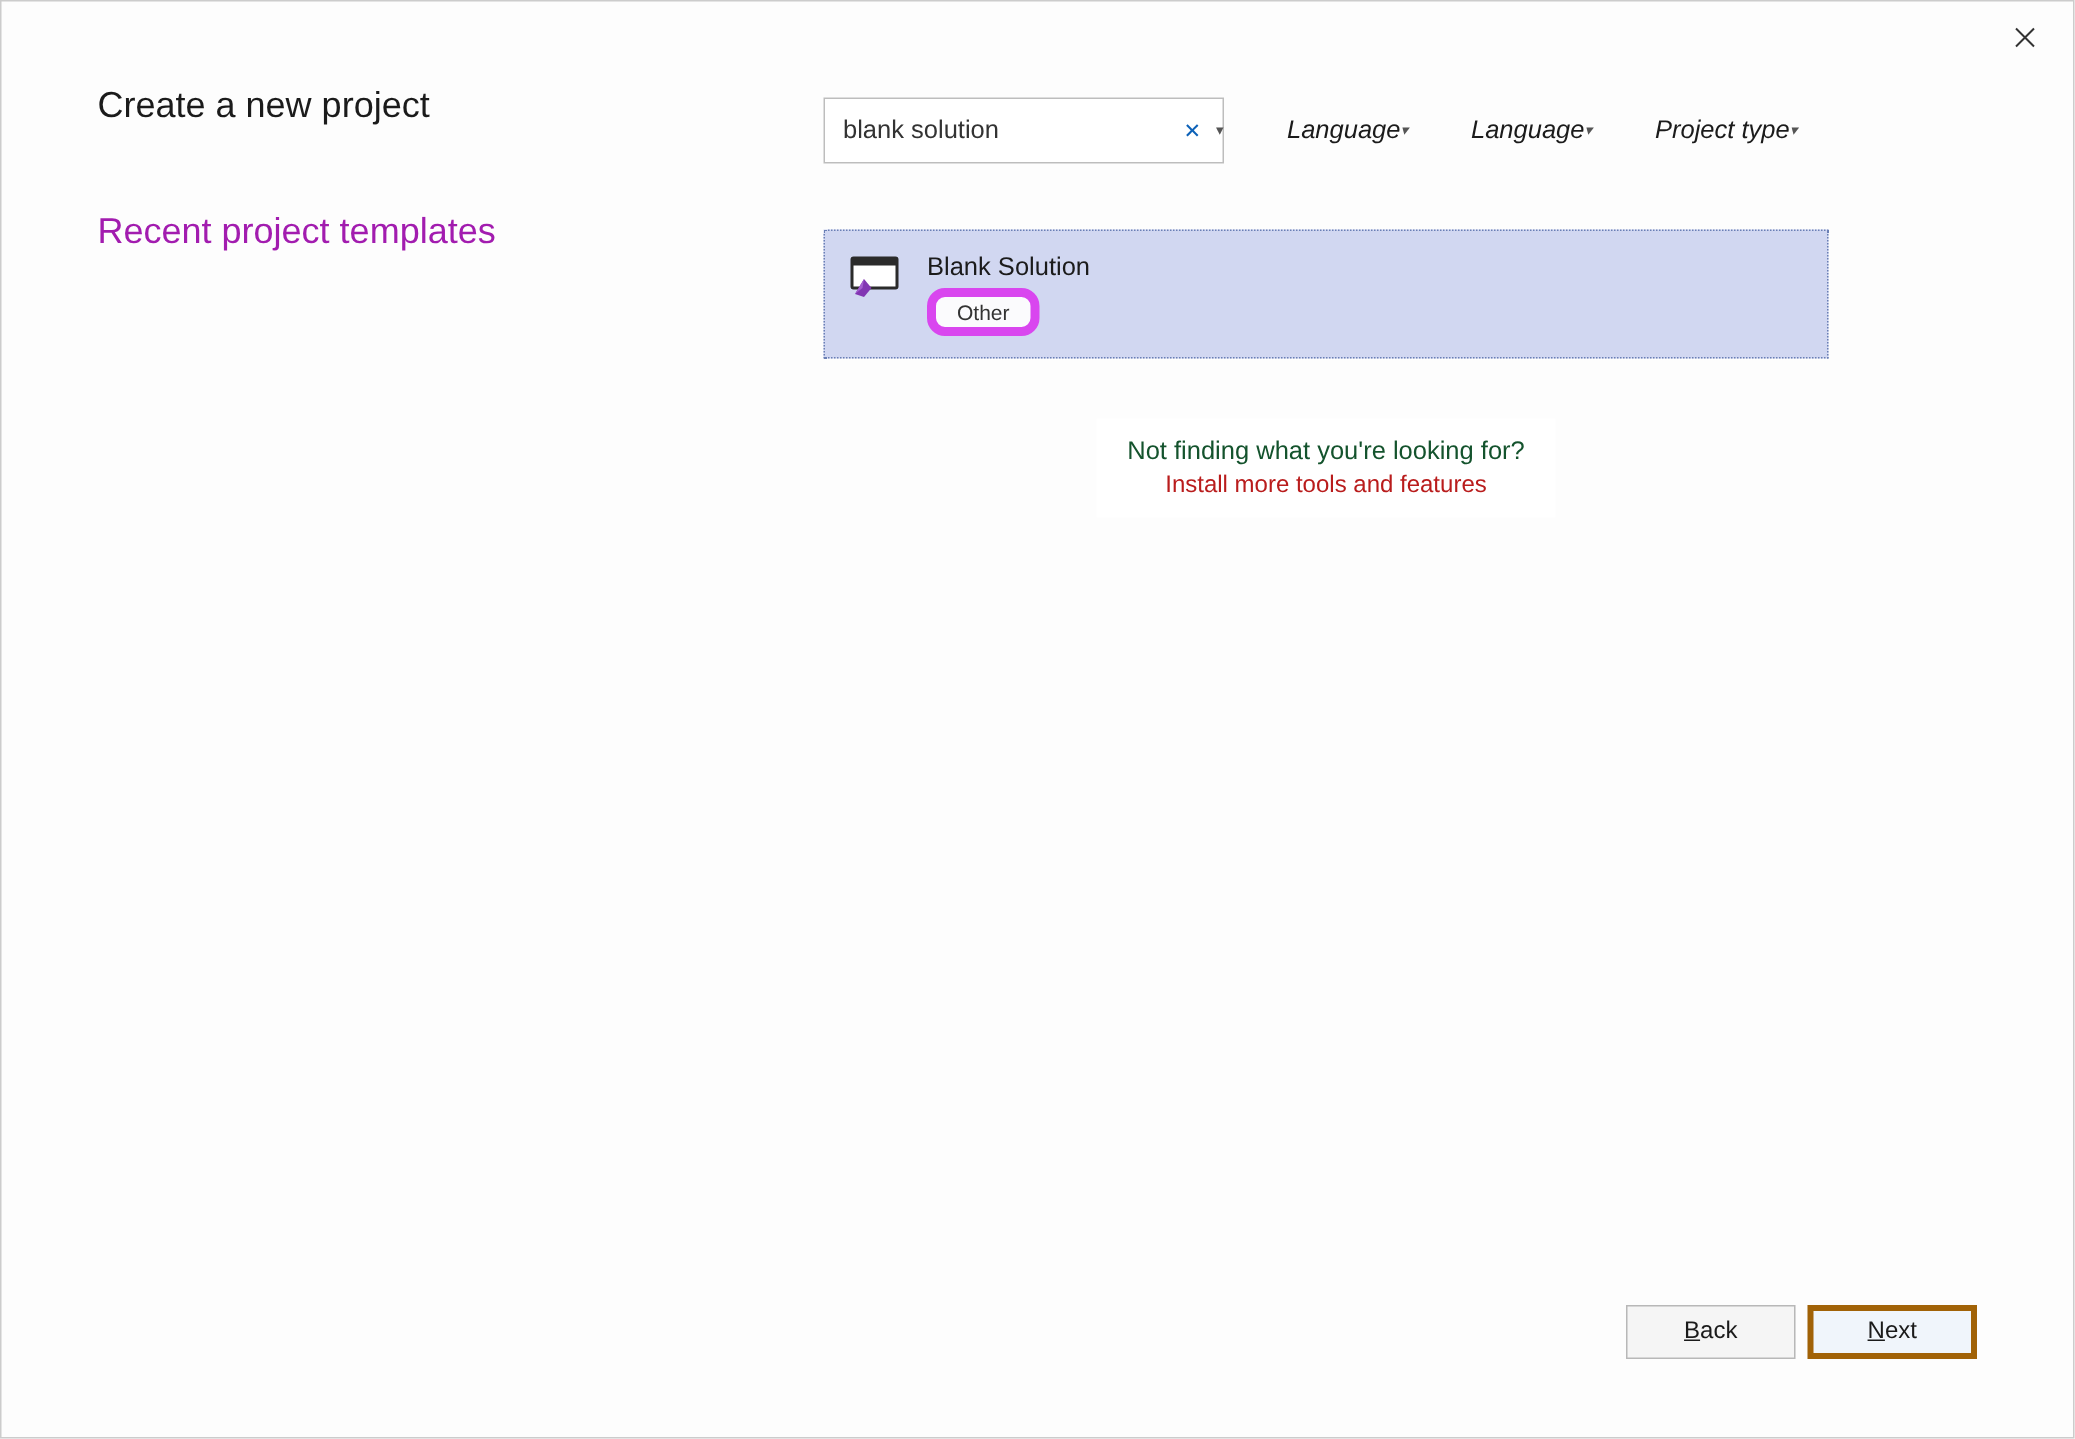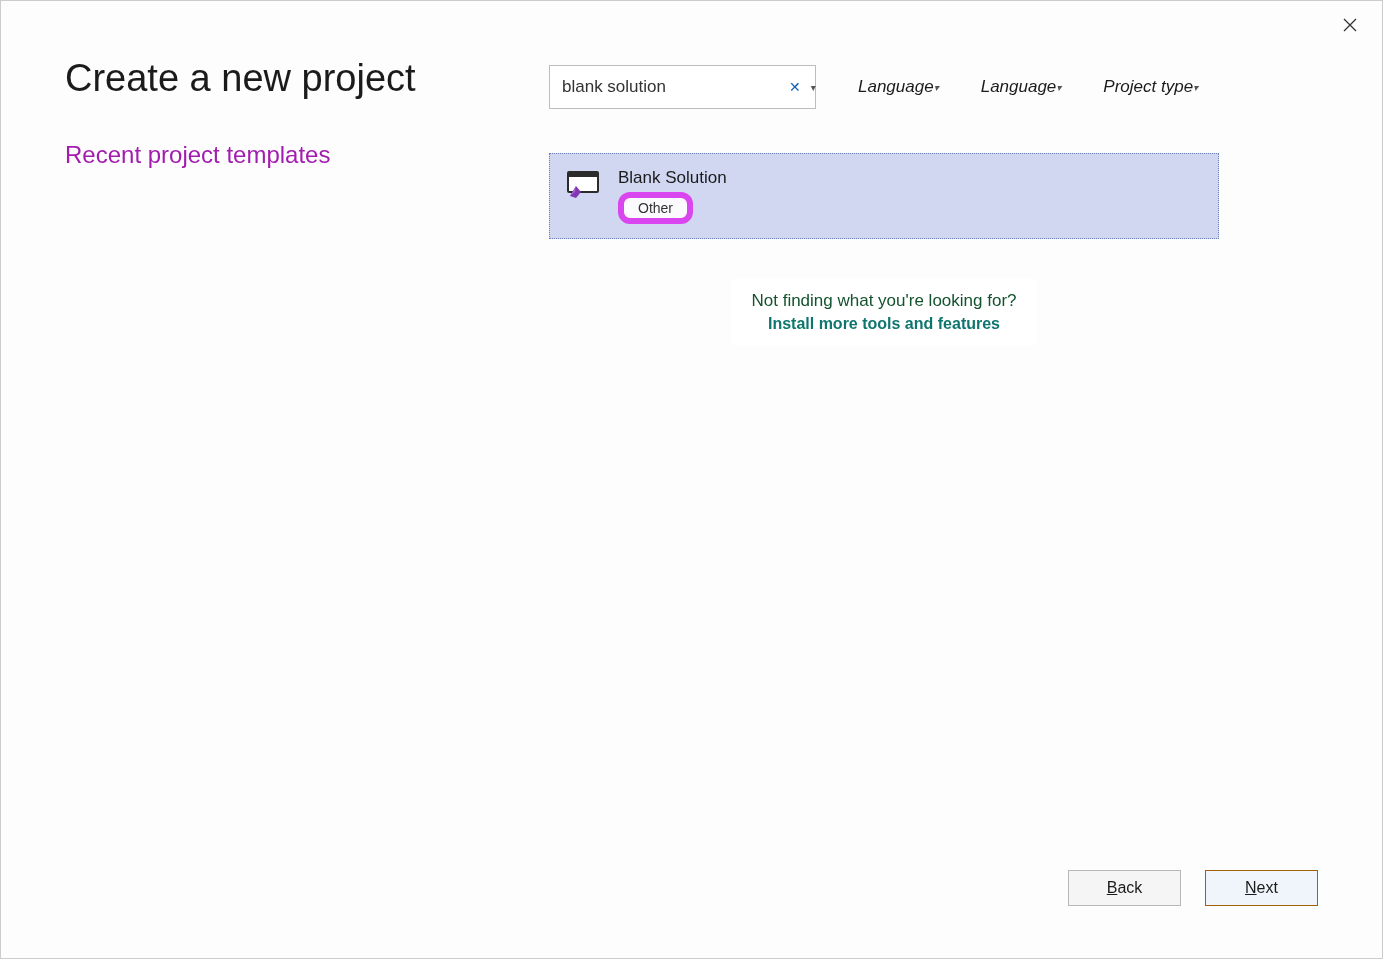--- a/index.html
+++ b/index.html
@@ -26,21 +26,21 @@
   }
   .header-row {
     position: absolute;
     top: 56px;
     left: 64px;
     right: 64px;
     display: flex;
     align-items: center;
   }
   .page-title {
-    font-size: 38px;
+    font-size: 24px;
     font-weight: 400;
     color: #1b1b1b;
     letter-spacing: 0px;
   }
   .search-and-filters {
     position: absolute;
     top: 64px;
     left: 548px;
     display: flex;
     align-items: center;
@@ -154,46 +154,45 @@
     margin-left: auto;
     margin-right: auto;
   }
   .nf-text {
     font-size: 17px;
     color: #14532d;
     margin-bottom: 4px;
   }
   .nf-link {
     font-size: 16px;
-    color: #0f766e;
-    cursor: pointer;
-    font-weight: bold;
+    color: #b91c1c;
+    cursor: pointer;
   }
   .footer-buttons {
     position: absolute;
     bottom: 52px;
     right: 64px;
     display: flex;
-    gap: 24px;
+    gap: 8px;
   }
   .btn {
     width: 113px;
     height: 36px;
     border: 1px solid #b8b8b8;
     font-size: 16px;
     color: #1b1b1b;
     cursor: pointer;
     display: flex;
     align-items: center;
     justify-content: center;
   }
   .btn-back { background: #f5f5f5; }
   .btn-next {
     background: #f0f5fb;
-    border: 1px solid #a16207;
+    border: 4px solid #a16207;
   }
   .underline-first { text-decoration: underline; }
 </style>
 </head>
 <body>
 
 <div class="close-btn">
   <svg width="14" height="14" viewBox="0 0 14 14">
       <path d="M1 1 L13 13 M13 1 L1 13" stroke="#333" stroke-width="1.3" fill="none"></path>
     </svg>

